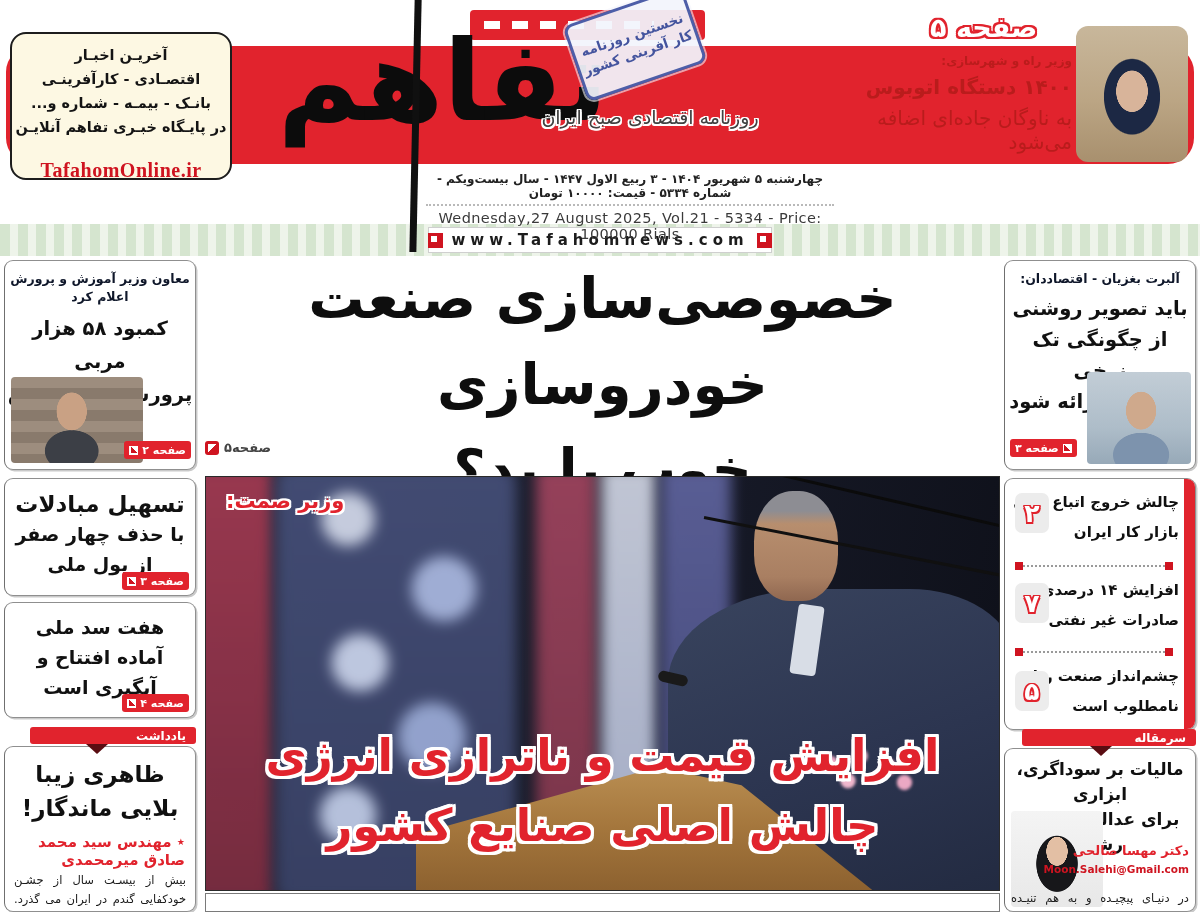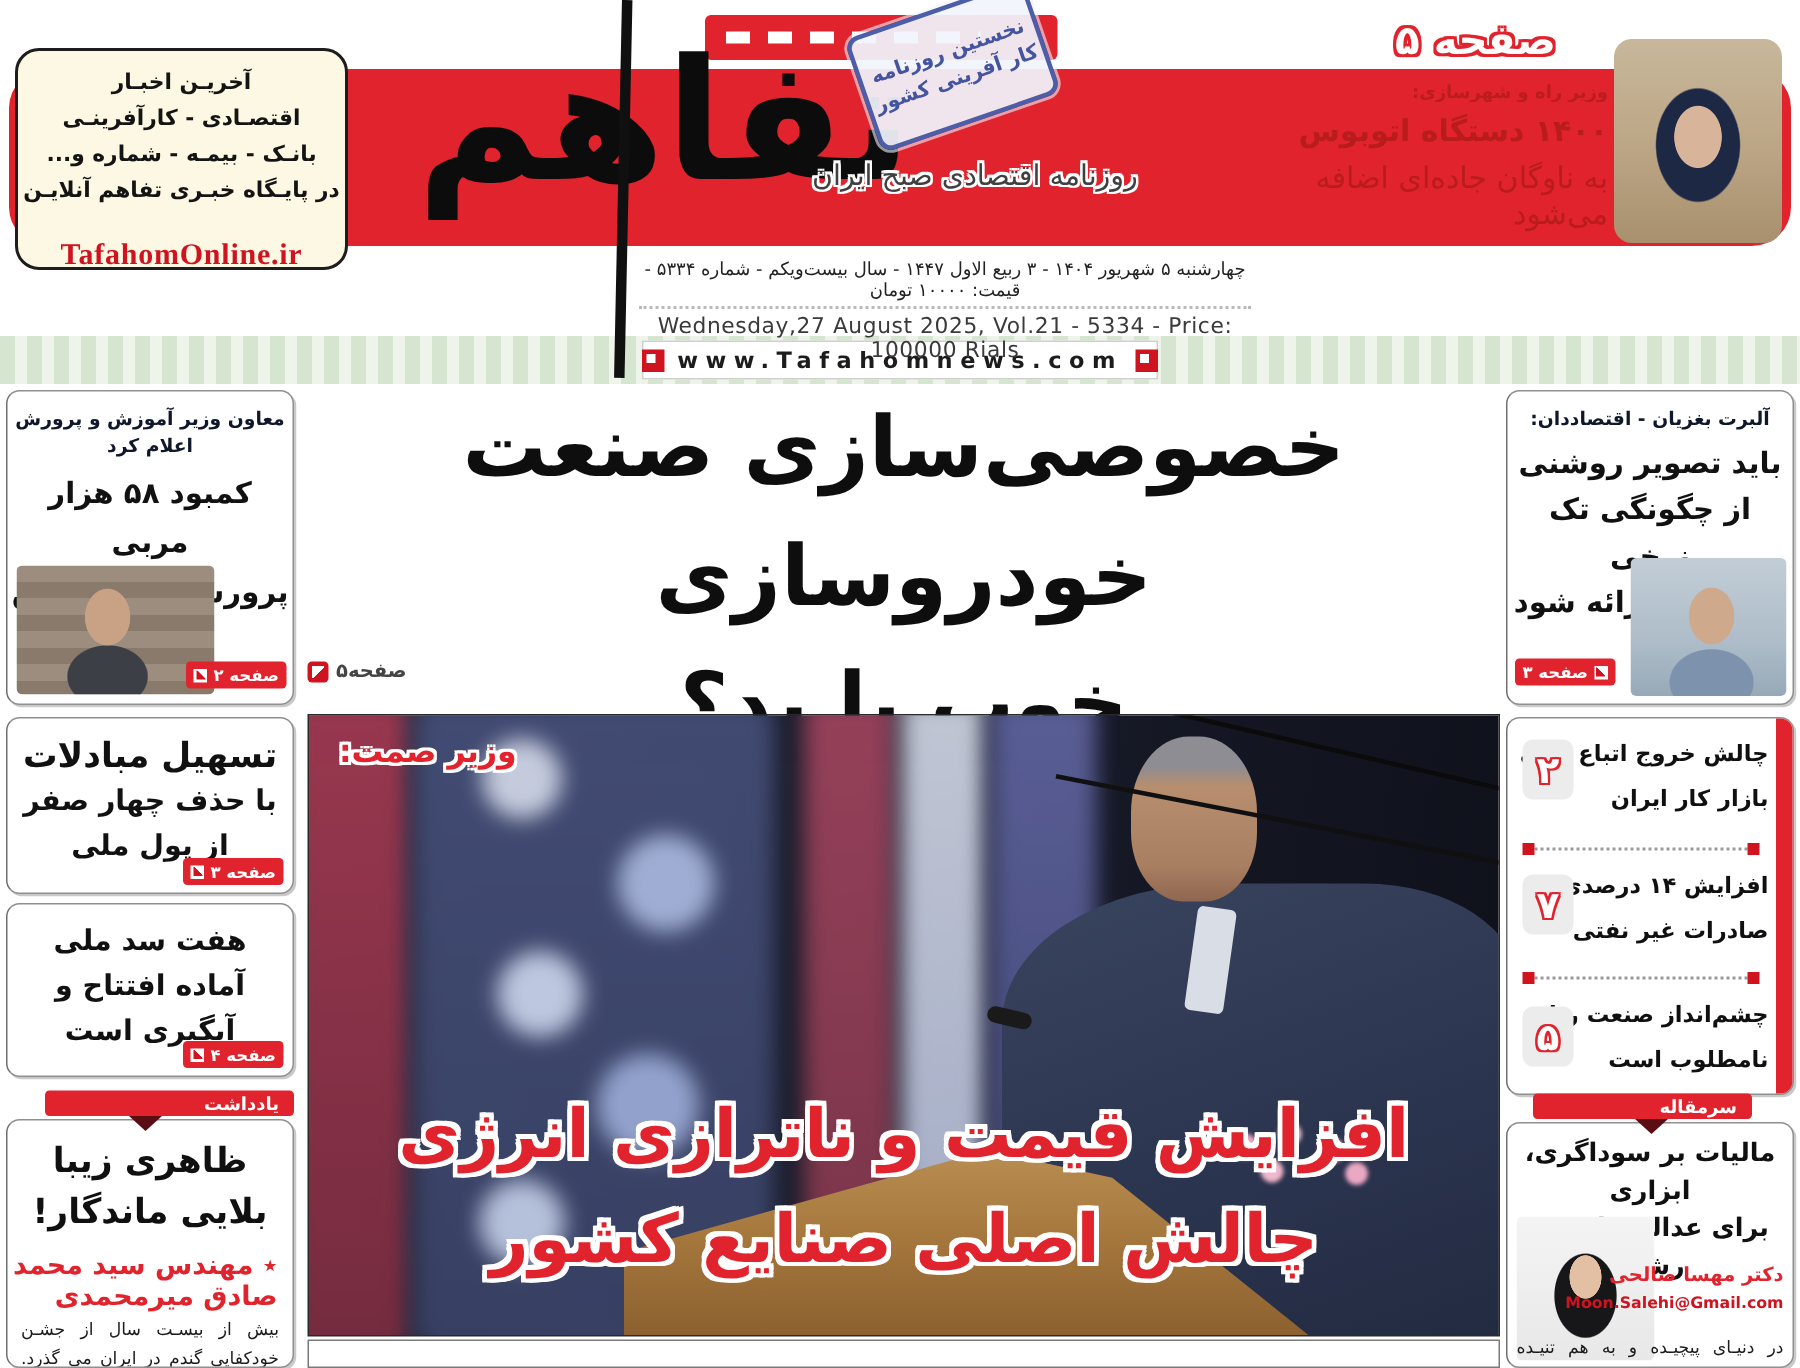--- a/index.html
+++ b/index.html
@@ -31,21 +31,21 @@
            background:rgba(242,244,252,.93); z-index:6; display:flex; flex-direction:column;
            align-items:center; justify-content:center; box-shadow:0 0 0 2px rgba(242,244,252,.6); }
   .stamp .st { color:#44549e; font-weight:bold; font-size:13.5px; line-height:19px; direction:rtl; }
 
   .tagline { position:absolute; left:510px; top:106px; width:280px; text-align:center;
              font-size:19px; font-weight:normal; color:#404040; direction:rtl; z-index:5;
              text-shadow:-1.5px -1.5px 0 #fff,1.5px -1.5px 0 #fff,-1.5px 1.5px 0 #fff,
                          1.5px 1.5px 0 #fff,0 -1.5px 0 #fff,0 1.5px 0 #fff,-1.5px 0 0 #fff,1.5px 0 0 #fff; }
 
   .datelines { position:absolute; left:420px; top:172px; width:420px; text-align:center; z-index:5; }
-  .date-fa { font-size:12px; font-weight:normal; color:#222; direction:rtl; }
+  .date-fa { font-size:12px; font-weight:bold; color:#222; direction:rtl; }
   .date-sep { border-top:2px dotted #b9b9b9; margin:4px 6px; }
   .date-en { font-size:14.5px; color:#3a3a3a; letter-spacing:.4px; }
 
   .page5-outline { position:absolute; left:930px; top:12px; font-size:27px; font-weight:900;
              color:#fff; direction:rtl; z-index:5; letter-spacing:2px;
              text-shadow:-2px -2px 0 #e1232d,2px -2px 0 #e1232d,-2px 2px 0 #e1232d,
                          2px 2px 0 #e1232d,0 -2px 0 #e1232d,0 2px 0 #e1232d,
                          -2px 0 0 #e1232d,2px 0 0 #e1232d; }
   .bus-text { position:absolute; left:848px; top:54px; width:224px; text-align:right;
               direction:rtl; color:#b91c1c; z-index:5; }
@@ -107,21 +107,21 @@
       linear-gradient(180deg,#f4f4f4 0%, #e8e8e8 100%); }
 
   
   .tab { position:absolute; height:17px; background:#e1232d; border-radius:3px;
          color:#fff; font-size:12px; font-weight:bold; direction:rtl;
          display:flex; align-items:center; padding:0 10px; z-index:3; }
   .notch { position:absolute; width:0; height:0; border-left:11px solid rgba(0,0,0,0);
            border-right:11px solid rgba(0,0,0,0); border-top:10px solid #5a0d12; z-index:2; }
   .note-title { font-size:23px; font-weight:900; color:#101010; text-align:center;
                 direction:rtl; line-height:34px; }
-  .author-line { color:#e1232d; font-size:18px; font-weight:bold; direction:rtl; text-align:right; }
+  .author-line { color:#e1232d; font-size:15px; font-weight:bold; direction:rtl; text-align:right; }
   .body-text { font-size:11.5px; color:#1b1b1b; direction:rtl; text-align:justify; line-height:19px; }
 
   
   .rlist-item-title { font-size:15px; font-weight:900; color:#101010; direction:rtl;
                       text-align:right; line-height:30px; }
   .num-outline { position:absolute; width:34px; height:40px; background:#ececec; border-radius:7px;
                  display:flex; align-items:center; justify-content:center;
                  font-size:25px; font-weight:900; color:#fff;
                  text-shadow:-1.5px -1.5px 0 #e1232d,1.5px -1.5px 0 #e1232d,-1.5px 1.5px 0 #e1232d,
                              1.5px 1.5px 0 #e1232d,0 -1.5px 0 #e1232d,0 1.5px 0 #e1232d,
@@ -328,21 +328,21 @@
       <span class="dsq" style="right:-4px;"></span>
     </div>
 
     <div style="position:absolute; left:0; top:182px; width:100%;">
       <div class="rlist-item-title" style="margin-right:16px;">چشم‌انداز صنعت ریلی</div>
       <div class="rlist-item-title" style="margin-right:16px;">نامطلوب است</div>
       <div class="num-outline" style="left:10px; top:10px;">۵</div>
     </div>
   </div>
 
-  <div class="tab" style="left:1022px; top:729px; width:146px; justify-content:flex-start;padding-left:32px;">
+  <div class="tab" style="left:1022px; top:729px; width:174px; justify-content:flex-start;padding-left:32px;">
     <span>سرمقاله</span>
   </div>
   <div class="notch" style="left:1090px; top:746px;"></div>
   <div class="sbox" style="left:1004px; top:748px; width:192px; height:164px; overflow:hidden;">
     <div class="note-title" style="font-size:17px; line-height:25px; margin-top:8px;">مالیات بر سوداگری، ابزاری</div>
     <div class="note-title" style="font-size:17px; line-height:25px;">برای عدالت یا ترمز رشد؟</div>
     <div class="portrait p-woman2" style="position:absolute; left:6px; top:62px; width:92px; height:96px;"></div>
     <div class="author-line" style="position:absolute; right:6px; top:94px; font-size:13px;">دکتر مهسا صالحی</div>
     <div style="position:absolute; right:6px; top:114px; color:#cf1420; font-size:10.5px; font-weight:bold; direction:ltr;">Moon.Salehi@Gmail.com</div>
     <div class="body-text" style="position:absolute; right:6px; left:6px; top:140px;">در دنیـای پیچیـده و به هم تنیـده اقتصاد،</div>

